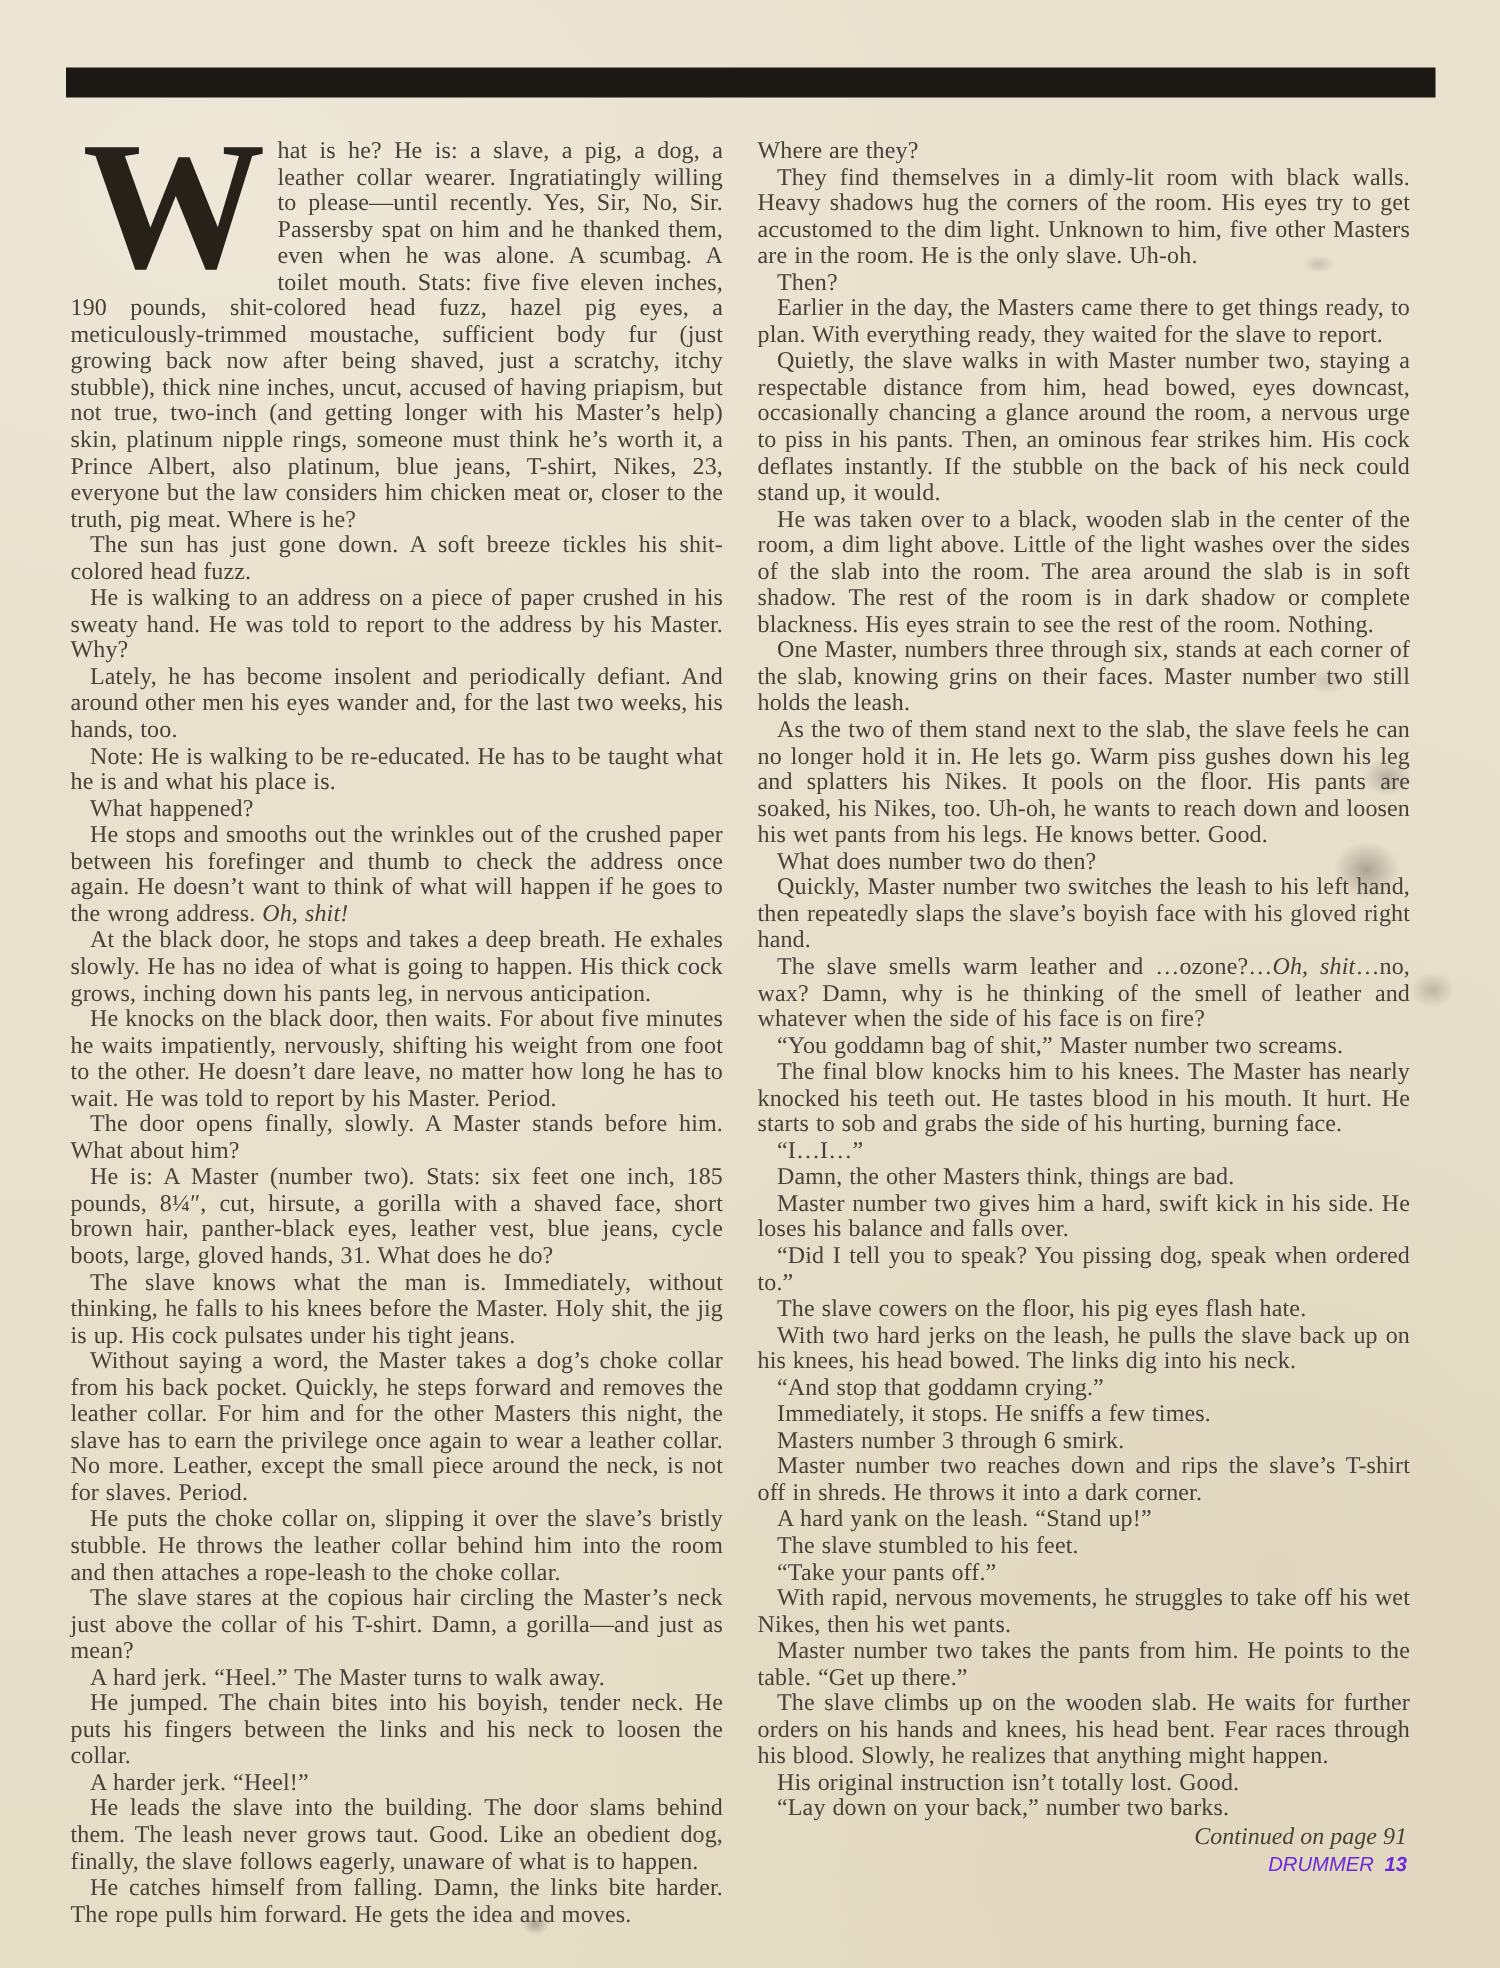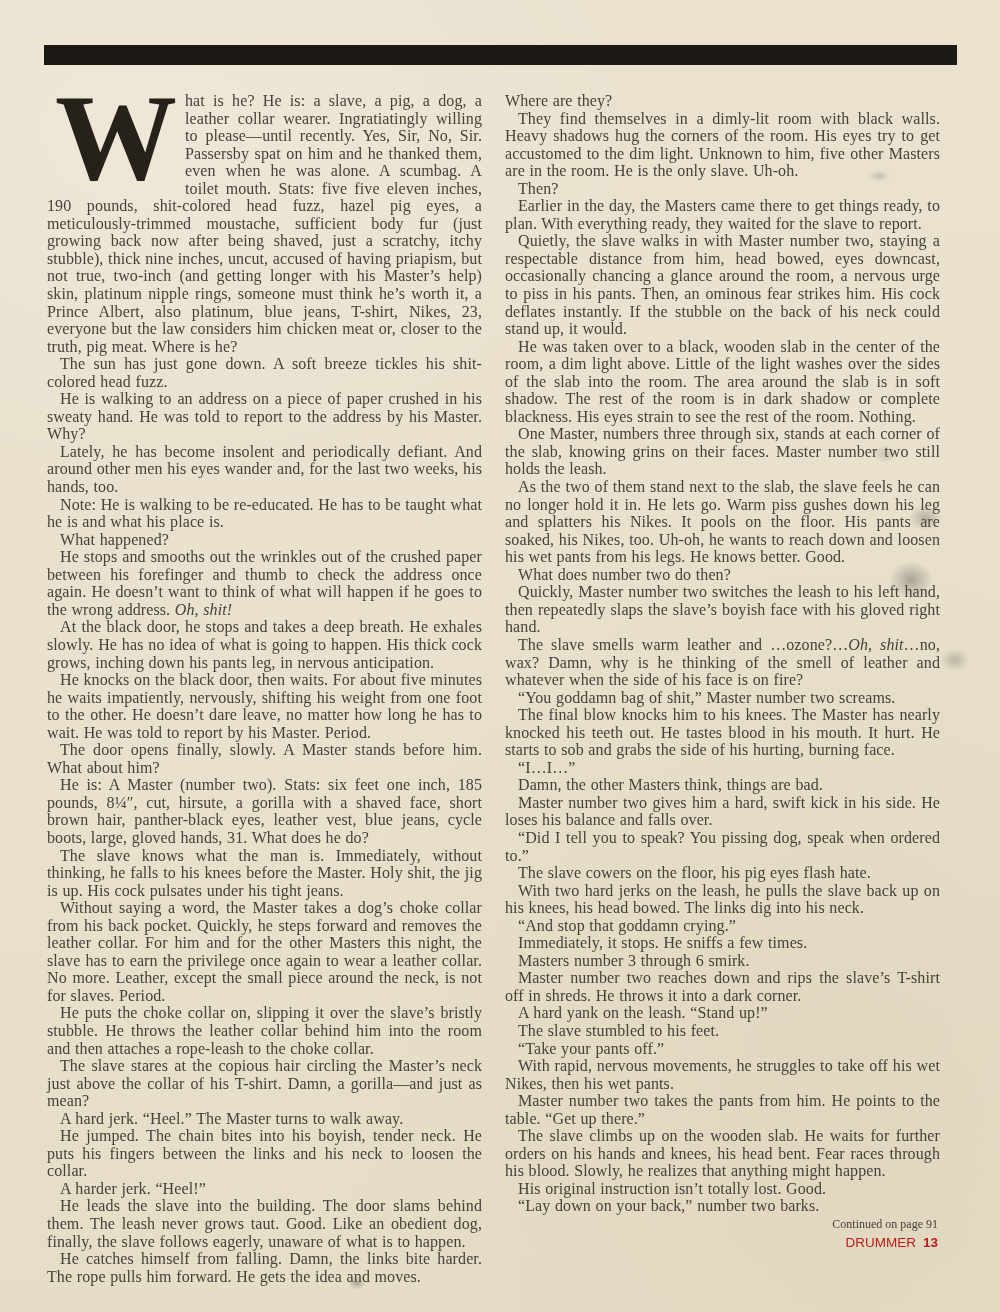--- a/index.html
+++ b/index.html
@@ -64,29 +64,31 @@
     font-weight: bold;
     font-size: 122px;
     line-height: 88px;
     height: 86px;
     padding: 2px 8px 0 8px;
     color: #262119;
   }
 
   .footer-lines { margin-top: 0; }
   .continued {
-    font-size: 12px; line-height: 19px;
+    font-size: 16px; line-height: 19px;
+    font-style: italic;
     color: #46423a;
     text-align: right;
     padding-right: 2px;
   }
   .folio {
     font-family: "Liberation Sans", sans-serif;
+    font-style: italic;
     font-size: 13.5px; line-height: 18px;
-    color: #b91c1c;
+    color: #6d28d9;
     text-align: right;
     padding-right: 2px;
   }
   .folio .pagenum { font-weight: bold; margin-left: 7px; }
 </style>
 </head>
 <body>
 
 <div class="paper-texture"></div>
 

